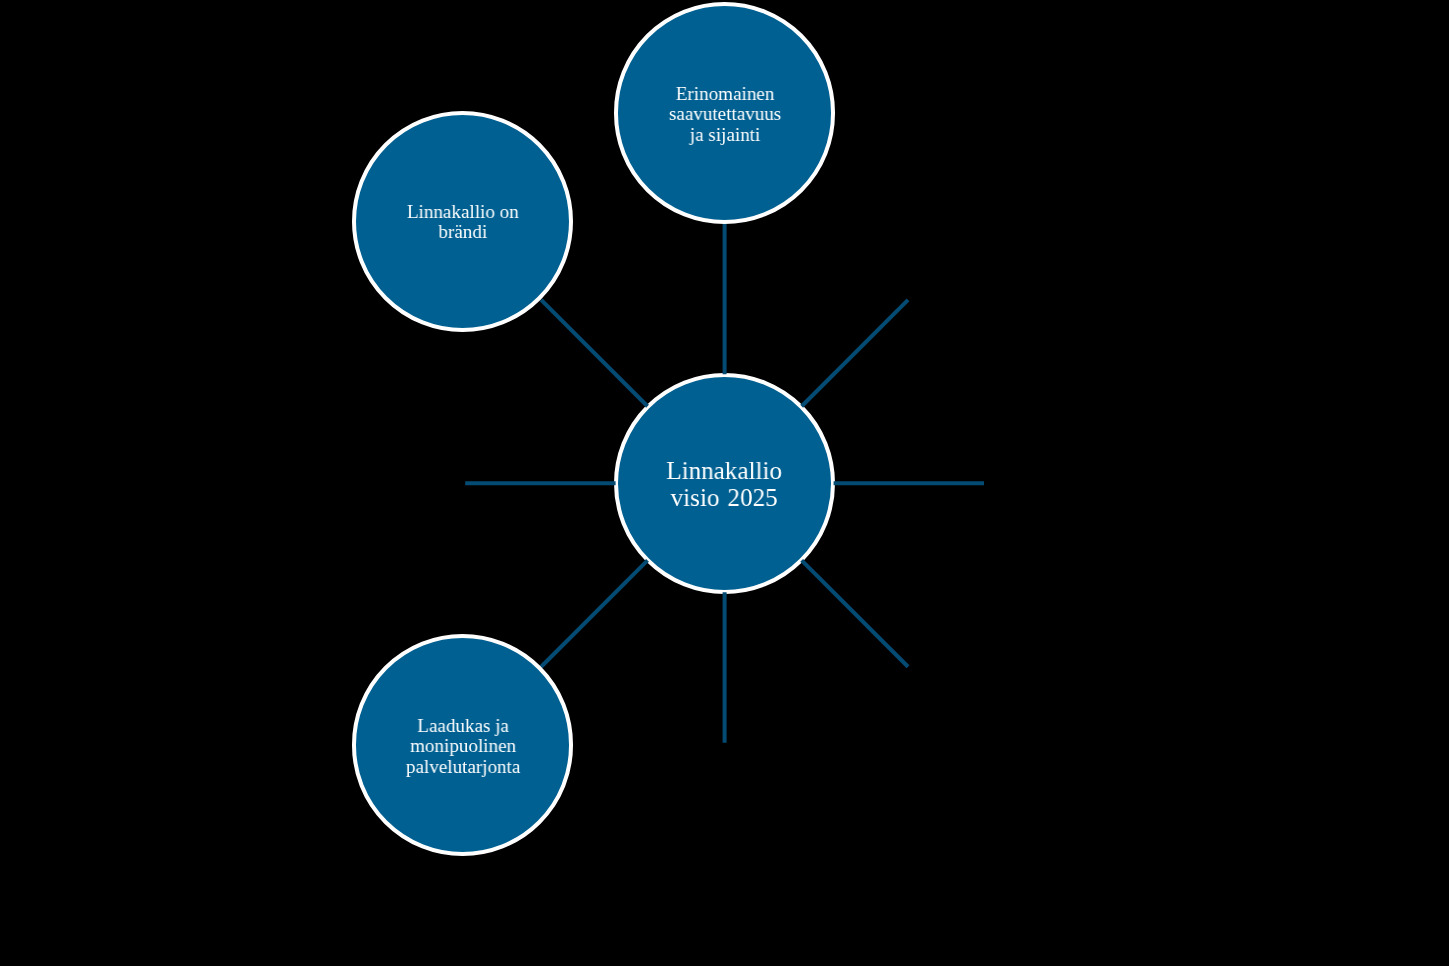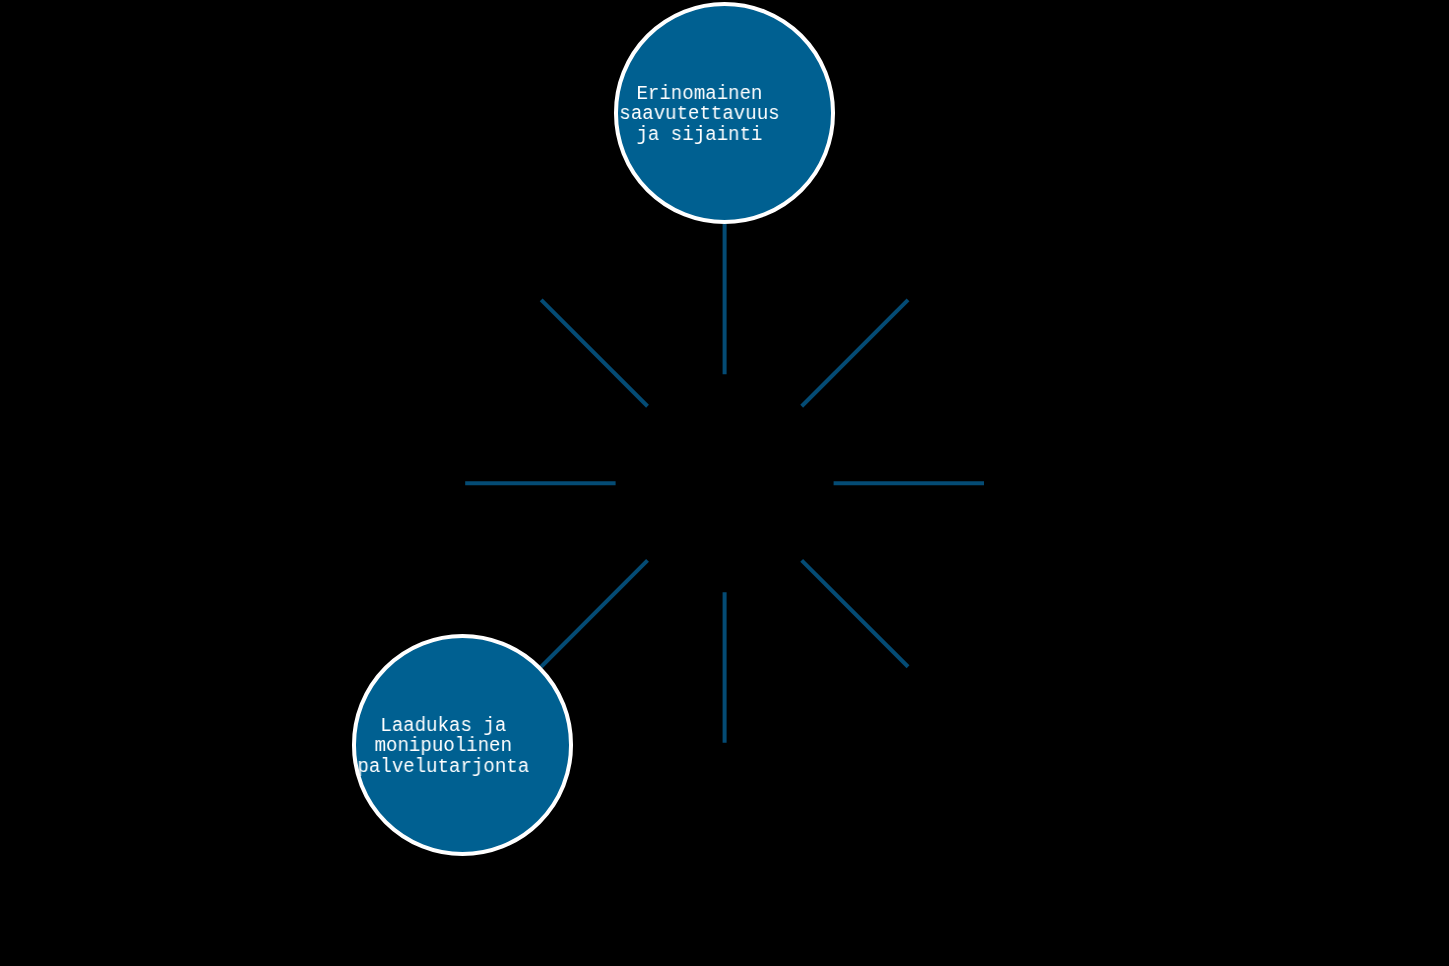--- a/index.html
+++ b/index.html
@@ -10,24 +10,24 @@
   #spokes{position:absolute;left:0;top:0;width:1449px;height:966px;z-index:2;}
   .node{
     position:absolute;
     z-index:3;
     border-radius:50%;
     background:var(--fill);
     box-sizing:border-box;
     border:4.4px solid var(--stroke);
     display:flex;
     align-items:center;
-    justify-content:flex-start;
+    justify-content:center;
     text-align:center;
     color:var(--text);
-    font-family:Liberation Mono, monospace;
+    font-family:Liberation Serif, serif;
     -webkit-font-smoothing:antialiased;
   }
   .node .txt{
     font-size:19.4px;
     line-height:20.3px;
     white-space:pre-line;
     letter-spacing:0px;
     position:relative;
     top:1px;
     display:inline-block;
@@ -68,15 +68,23 @@
   <div class="node outer" style="left: 613.9px; top: 2.3px; height: 221.4px; width: 221.4px;">
     <span class="txt">Erinomainen
 saavutettavuus
 ja sijainti</span>
   </div>
   <div class="node outer" style="left: 352.1px; top: 634.4px; height: 221.4px; width: 221.4px;">
     <span class="txt">Laadukas ja
 monipuolinen
 palvelutarjonta</span>
   </div>
+  <div class="node outer" style="left: 352.1px; top: 110.8px; height: 221.4px; width: 221.4px;">
+    <span class="txt">Linnakallio on
+brändi</span>
+  </div>
 
+  <div class="node" id="hub" style="left: 614px; top: 372.7px; height: 221.2px; width: 221.2px;">
+    <span class="txt">Linnakallio
+visio  2025</span>
+  </div>
 
 </div>
 
 </body></html>

